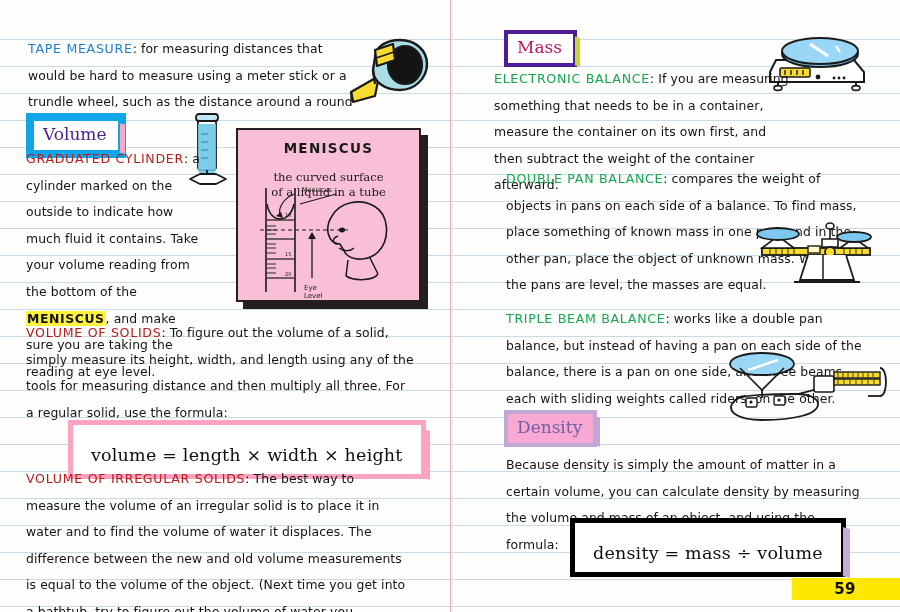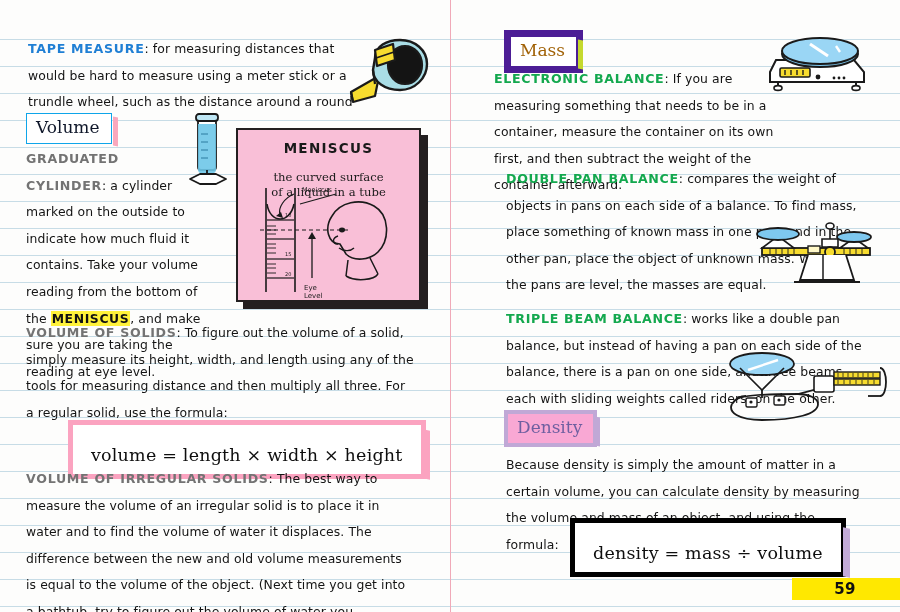--- a/index.html
+++ b/index.html
@@ -41,26 +41,26 @@
 
   
   .body-text {
     font-family: "DejaVu Sans", sans-serif;
     font-size: 12.4px;
     line-height: 26.6px;
     color: #141414;
     letter-spacing: .1px;
   }
   .lead {
-    font-weight: bold;
+    font-weight: normal;
     letter-spacing: .7px;
     font-size: 12.6px;
     text-align: center;
   }
-  .lead-red   { color: #737373; }
+  .lead-red   { color: #b91c1c; }
   .lead-blue  { color: #1f7fd4; }
   .lead-green { color: #13a84e; }
 
   .hl-yellow {
     background: #fff23a;
     font-weight: bold;
     letter-spacing: .6px;
     color: #111;
     padding: 0 1px;
   }
@@ -68,22 +68,22 @@
   
   .chip {
     display: inline-block;
     font-family: "DejaVu Serif", serif;
     font-size: 17px;
     line-height: 1;
     padding: 5px 11px 7px 9px;
     position: relative;
     white-space: nowrap;
   }
-  .chip-volume  { color: #0f172a; border: 1px solid #0ea5e9; background: #fff; }
-  .chip-mass    { color: #a16207; border: 7px solid #4c1d95; background: #fff; }
+  .chip-volume  { color: #4c1d95; border: 8px solid #0ea5e9; background: #fff; }
+  .chip-mass    { color: #be185d; border: 4px solid #4c1d95; background: #fff; }
   .chip-density { color: #6e5fa0; border: 4px solid #c0a8d6; background: #f9a8d4; }
   .chip::after {
     content: ""; position: absolute; right: -7px; top: 3px;
     width: 5px; height: 100%;
     transform: skewY(14deg);
   }
   .chip-volume::after  { background: #f9a8bd; }
   .chip-mass::after    { background: #c5d92e; }
   .chip-density::after { background: #c0a8d6; }
 

